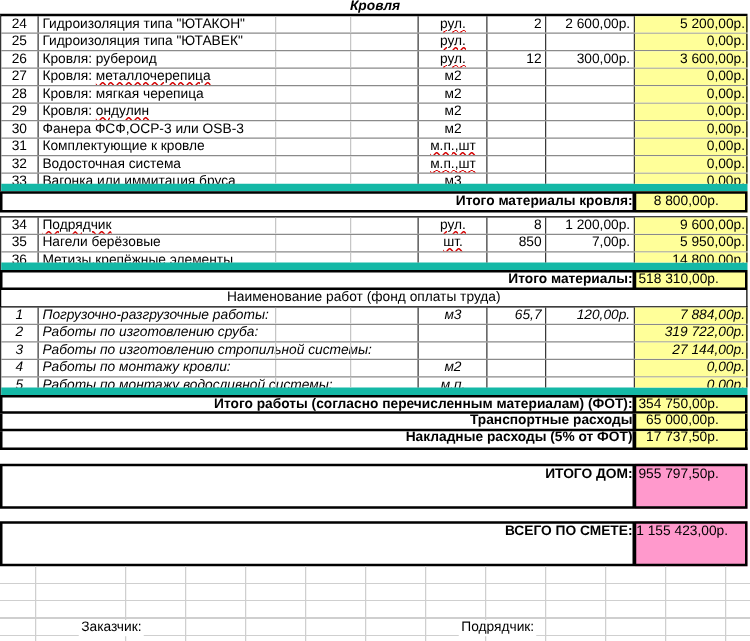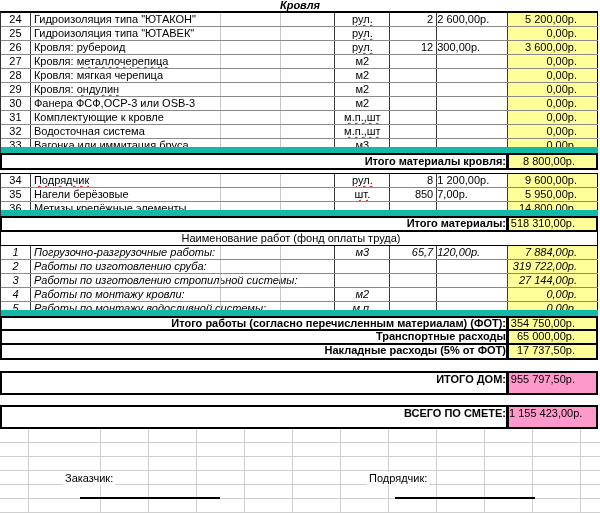--- a/index.html
+++ b/index.html
@@ -27,41 +27,41 @@
   .c { border-right: 1px solid #3a3a3a; height: 100%; overflow: hidden; white-space: nowrap; }
   .c.num   { width: 30px;  text-align: center; }
   .c.desc  { width: 305px; padding-left: 3px; position: relative; }
   .c.desc::before, .c.desc::after {
     content: ""; position: absolute; top: 0; width: 1px; height: 100%; background: #c6c6c6;
   }
   .c.desc::before { left: 189px; }
   .c.desc::after  { left: 249px; }
   .c.unit  { width: 55px;  text-align: center; }
   .c.qty   { width: 47px;  text-align: right; padding-right: 3px; }
-  .c.price { width: 71px;  padding-right: 18px; }
-  .c.total { width: 90px;  text-align: right; padding-right: 20px; border-right: 1px solid #000; }
+  .c.price { width: 71px;  text-align: right; padding-right: 3px; }
+  .c.total { width: 90px;  text-align: right; padding-right: 1px; border-right: 1px solid #000; }
   .yellow { background: var(--yellow, #FFFF99); }
   .pink   { background: var(--pink, #FF99CC); }
   .italic, .italic .c { font-style: italic; }
 
   
   .total-row { display: flex; width: 598px; }
   .total-label {
     width: 508px; border: 2px solid #000; font-weight: bold;
     padding-left: 2px; white-space: nowrap; overflow: hidden; text-align: right;
   }
   .total-value {
     width: 90px; border: 2px solid #000; border-left-width: 1px;
     text-align: right; padding-right: 21px; white-space: nowrap;
   }
   .h17 { height: 17px; } .h17 > div { line-height: 12px; }
   .h16 { height: 16px; } .h16 > div { line-height: 11px; }
   .h15 { height: 15px; } .h15 > div { line-height: 10px; }
   .h14 { height: 14px; } .h14 > div { line-height: 10px; }
-  .h18 { height: 24px; } .h18 > div { line-height: 13px; }
+  .h18 { height: 36px; } .h18 > div { line-height: 13px; }
   .stack .total-label, .stack .total-value { border-top: none; }
 
   .spacer3  { height: 3px; }
   .spacer11 { height: 11px; }
   .spacer10 { height: 10px; }
 
   
   .works-header {
     width: 598px; height: 14px; line-height: 13px; text-align: center;
     border: 1px solid #000; border-top: none; padding-right: 16px;

